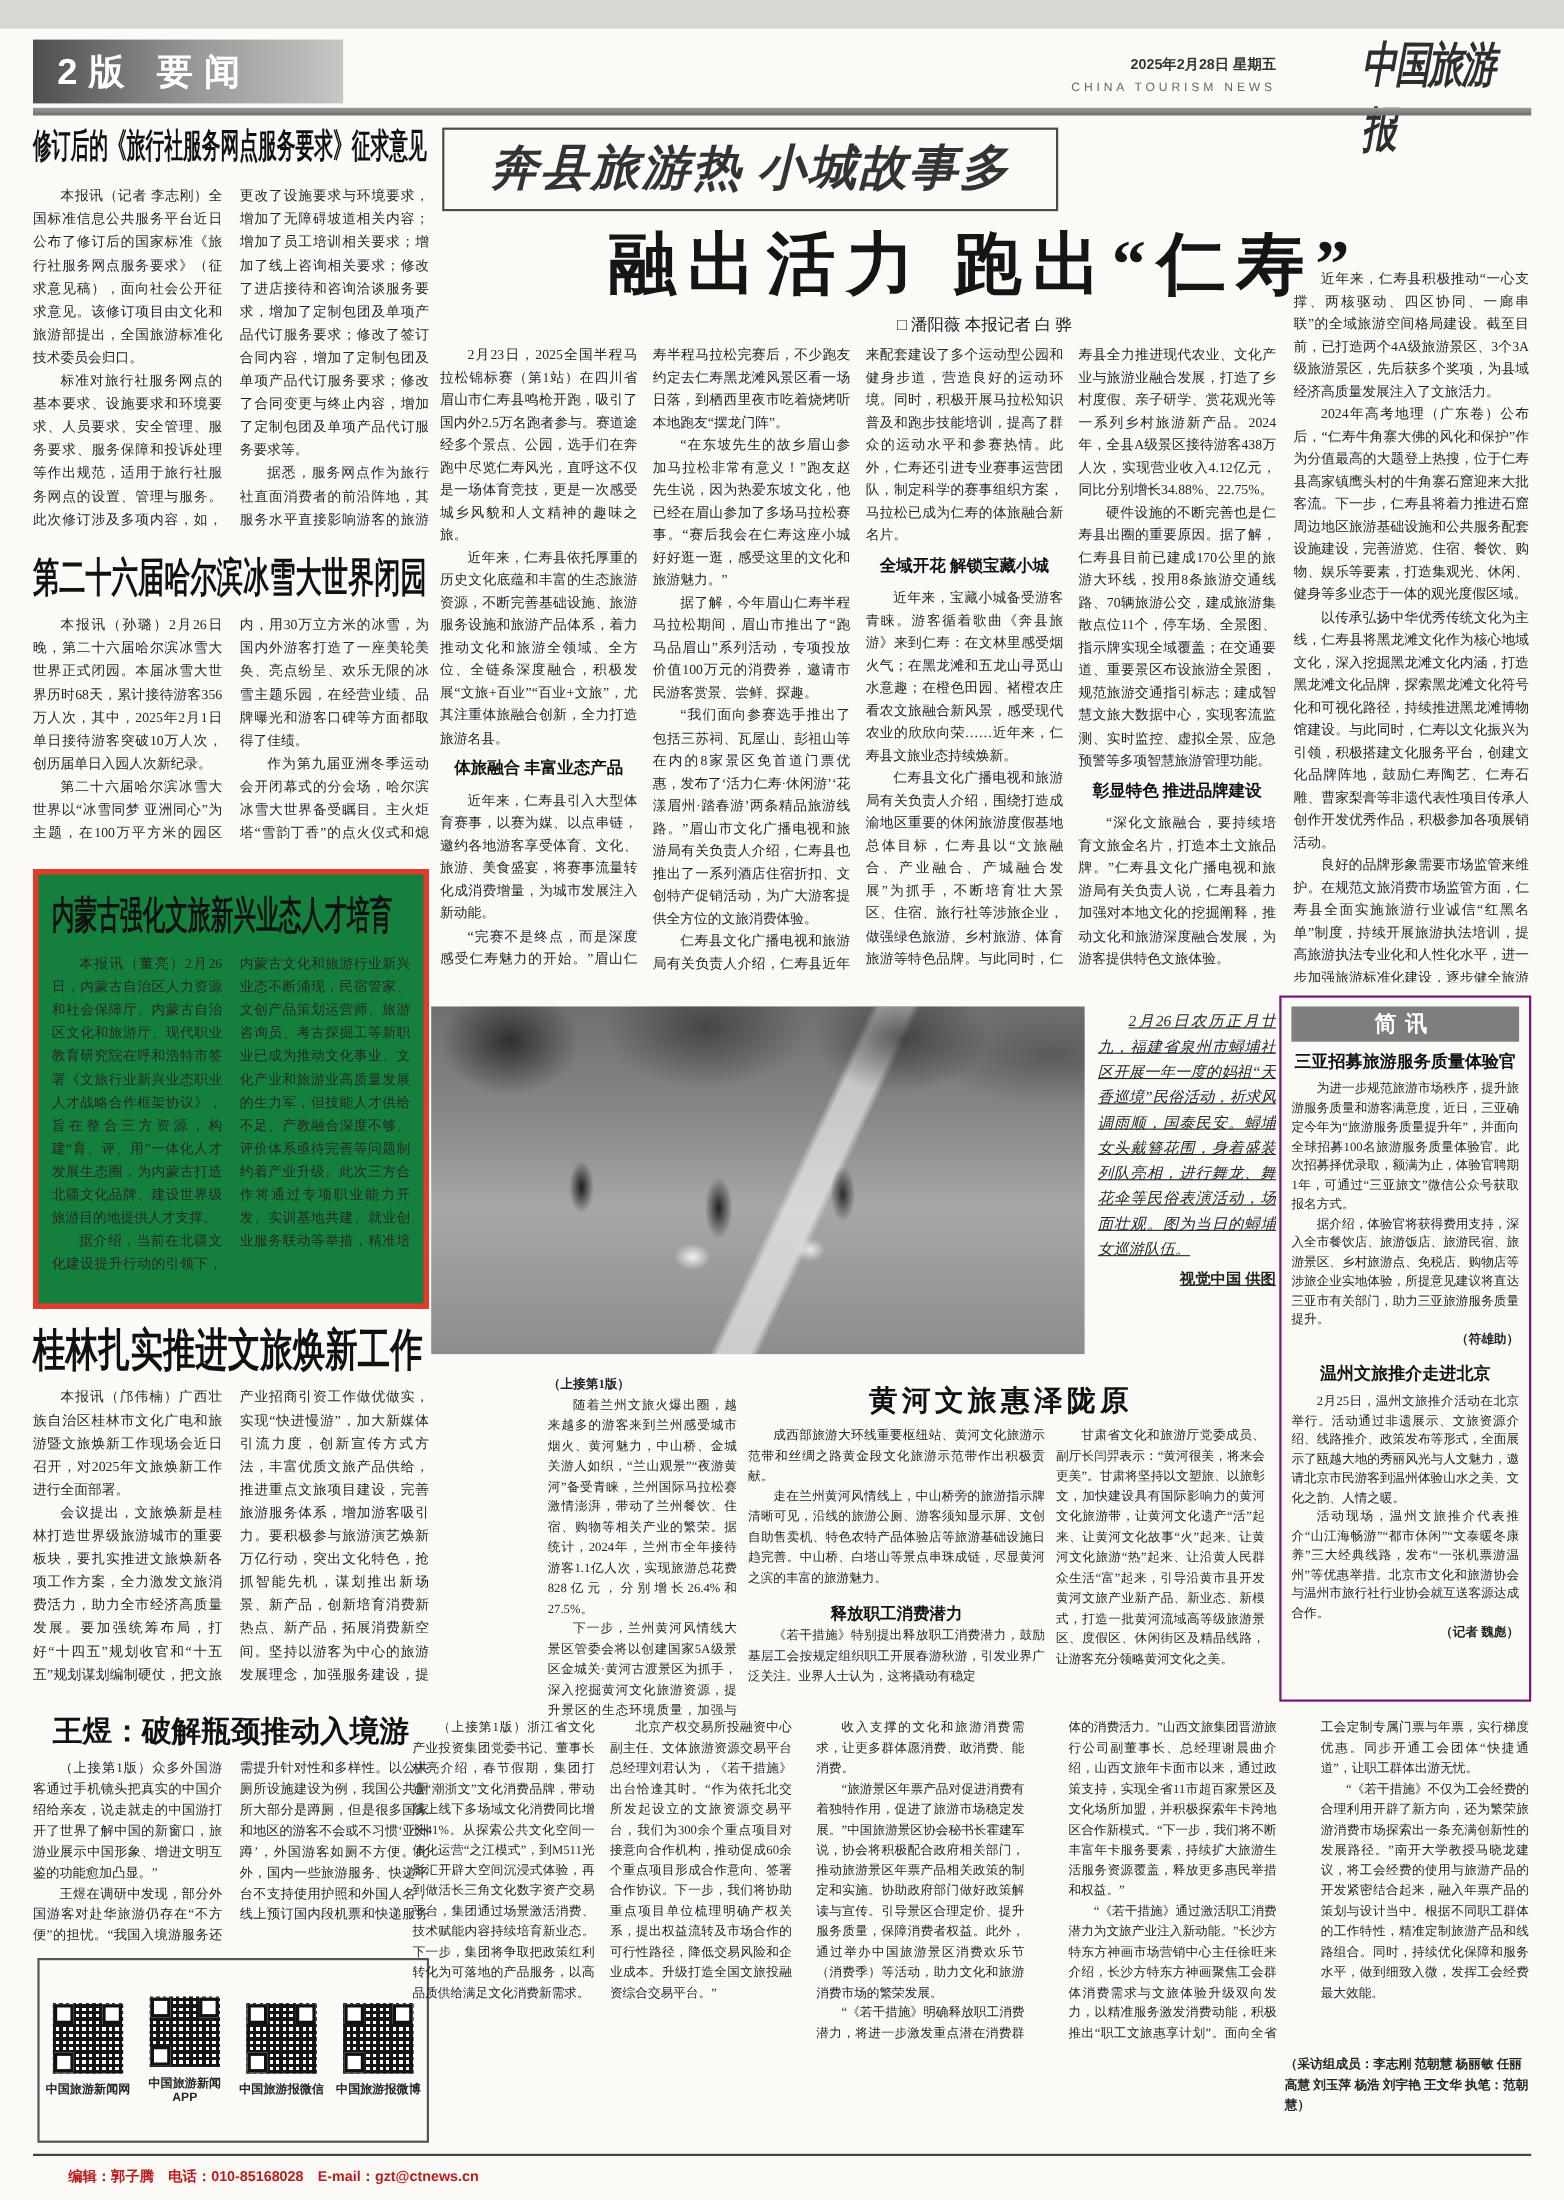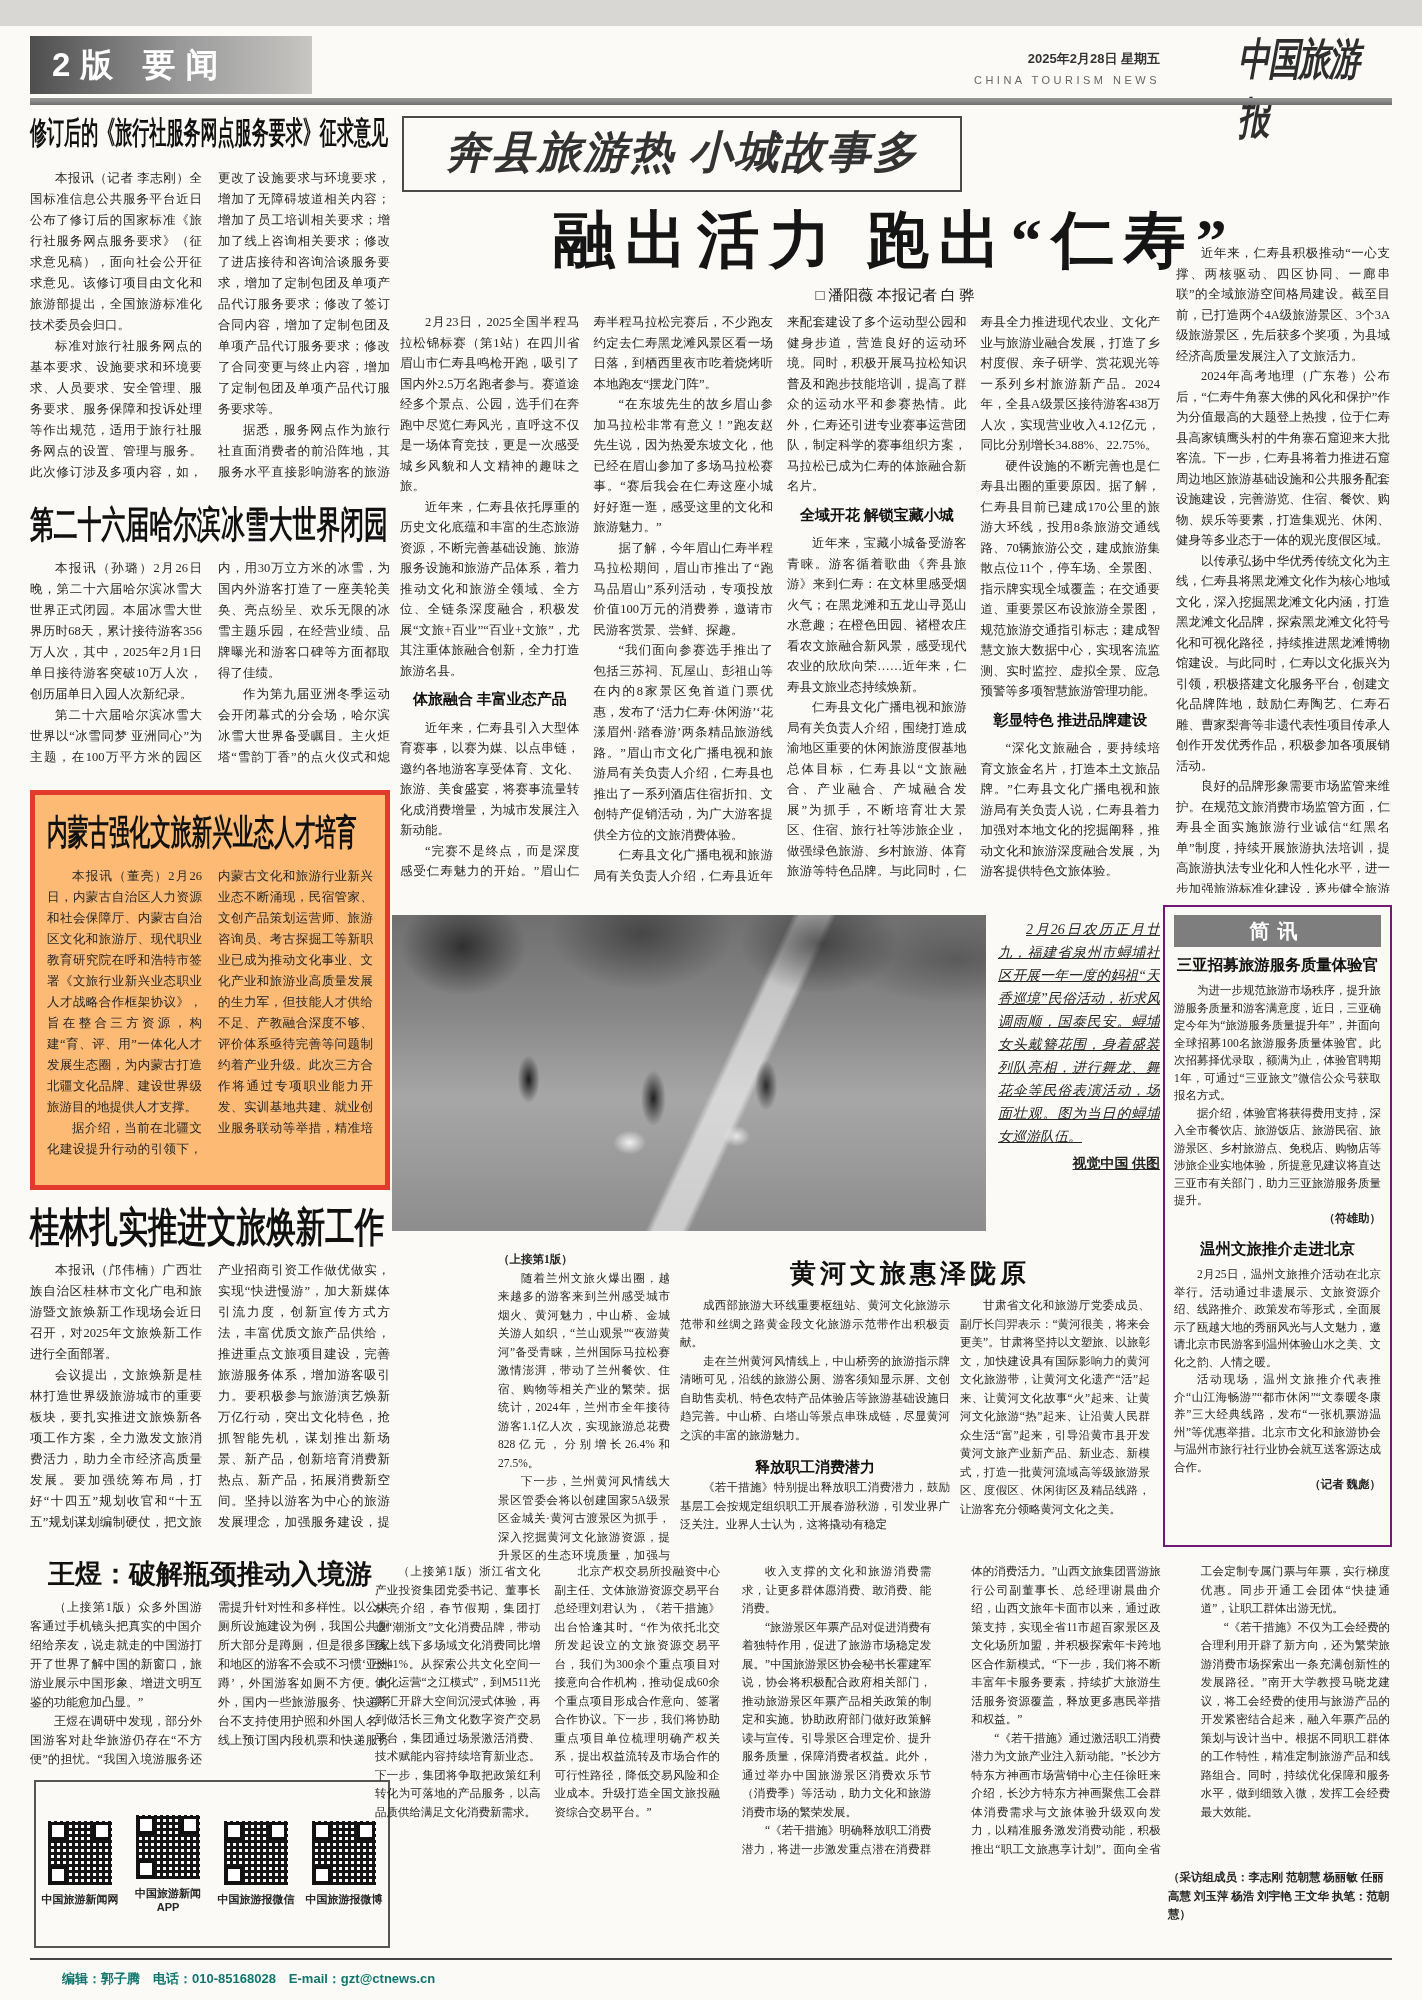--- a/index.html
+++ b/index.html
@@ -23,21 +23,21 @@
          color:#fff;font-family:"Liberation Sans",sans-serif;font-weight:bold;font-size:33px;
          line-height:58px;padding-left:22px;letter-spacing:10px;box-sizing:border-box;}
   #dateblk{right:262px;top:50px;text-align:right;font-family:"Liberation Sans",sans-serif;}
   #dateblk .d1{font-size:13px;font-weight:bold;color:#333;}
   #dateblk .d2{font-size:11px;letter-spacing:3.5px;color:#666;margin-top:6px;}
   #masthead{left:1238px;top:30px;font-size:44px;font-weight:bold;font-style:italic;color:#2e2e2e;
             transform:scaleX(0.72);transform-origin:0 0;letter-spacing:-2px;}
   #toprule{left:30px;top:98px;width:1362px;height:7px;background:linear-gradient(180deg,#9a9a9a,#6f6f6f);}
   
   #redbox{left:30px;top:790px;width:360px;height:400px;border:5px solid #e23b2e;box-sizing:border-box;
-          padding:10px 12px;background:#fdba74;}
+          padding:10px 12px;background:#15803d;}
   
   #photo{left:392px;top:915px;width:594px;height:316px;
     background:
       radial-gradient(90px 70px at 12% 10%,rgba(35,35,35,.85),transparent 70%),
       radial-gradient(130px 80px at 42% 6%,rgba(55,55,55,.75),transparent 70%),
       radial-gradient(110px 70px at 72% 9%,rgba(45,45,45,.7),transparent 72%),
       radial-gradient(150px 60px at 95% 14%,rgba(70,70,70,.6),transparent 75%),
       radial-gradient(16px 34px at 23% 52%,rgba(20,20,20,.95),transparent 70%),
       radial-gradient(18px 40px at 44% 58%,rgba(25,25,25,.95),transparent 70%),
       radial-gradient(16px 36px at 63% 54%,rgba(30,30,30,.9),transparent 70%),
@@ -59,21 +59,21 @@
          display:flex;justify-content:space-around;align-items:center;background:#fbfaf7;}
   .qrcell{width:80px;text-align:center;}
   .qr{width:64px;height:64px;margin:0 auto;position:relative;
       background:repeating-linear-gradient(0deg,#151515 0 3px,transparent 3px 6px),
                  repeating-linear-gradient(90deg,#151515 0 3px,#fff 3px 6px);}
   .qr i{position:absolute;width:12px;height:12px;border:3px solid #111;background:#fff;}
   .qr i.f1{left:1px;top:1px;} .qr i.f2{right:1px;top:1px;} .qr i.f3{left:1px;bottom:1px;}
   .qrlabel{font-size:11px;font-weight:bold;margin-top:7px;font-family:"Liberation Sans",sans-serif;}
   
   #footrule{left:30px;top:1958px;width:1362px;height:2px;background:#444;}
-  #footer{left:62px;top:1970px;font-family:"Liberation Sans",sans-serif;font-size:13px;font-weight:bold;color:#0f766e;}
+  #footer{left:62px;top:1970px;font-family:"Liberation Sans",sans-serif;font-size:13px;font-weight:bold;color:#b91c1c;}
   
   #kicker{left:402px;top:116px;width:560px;height:76px;border:2px solid #4a4a4a;box-sizing:border-box;
           text-align:center;line-height:70px;font-size:44px;font-weight:bold;font-style:italic;color:#333;letter-spacing:2px;}
   #mainhead{left:400px;top:198px;width:990px;text-align:center;font-size:62px;font-weight:bold;
             letter-spacing:10px;color:#151515;}
   #byline{left:400px;top:286px;width:990px;text-align:center;font-size:15px;color:#222;}
   #hh-title{left:660px;top:1256px;width:500px;text-align:center;font-size:26px;font-weight:bold;
             letter-spacing:4px;color:#111;}
   .jump{font-weight:bold;text-indent:0;margin:0;}
   #credit-blk{left:1168px;top:1868px;width:222px;background:#fbfaf7;font-weight:bold;

